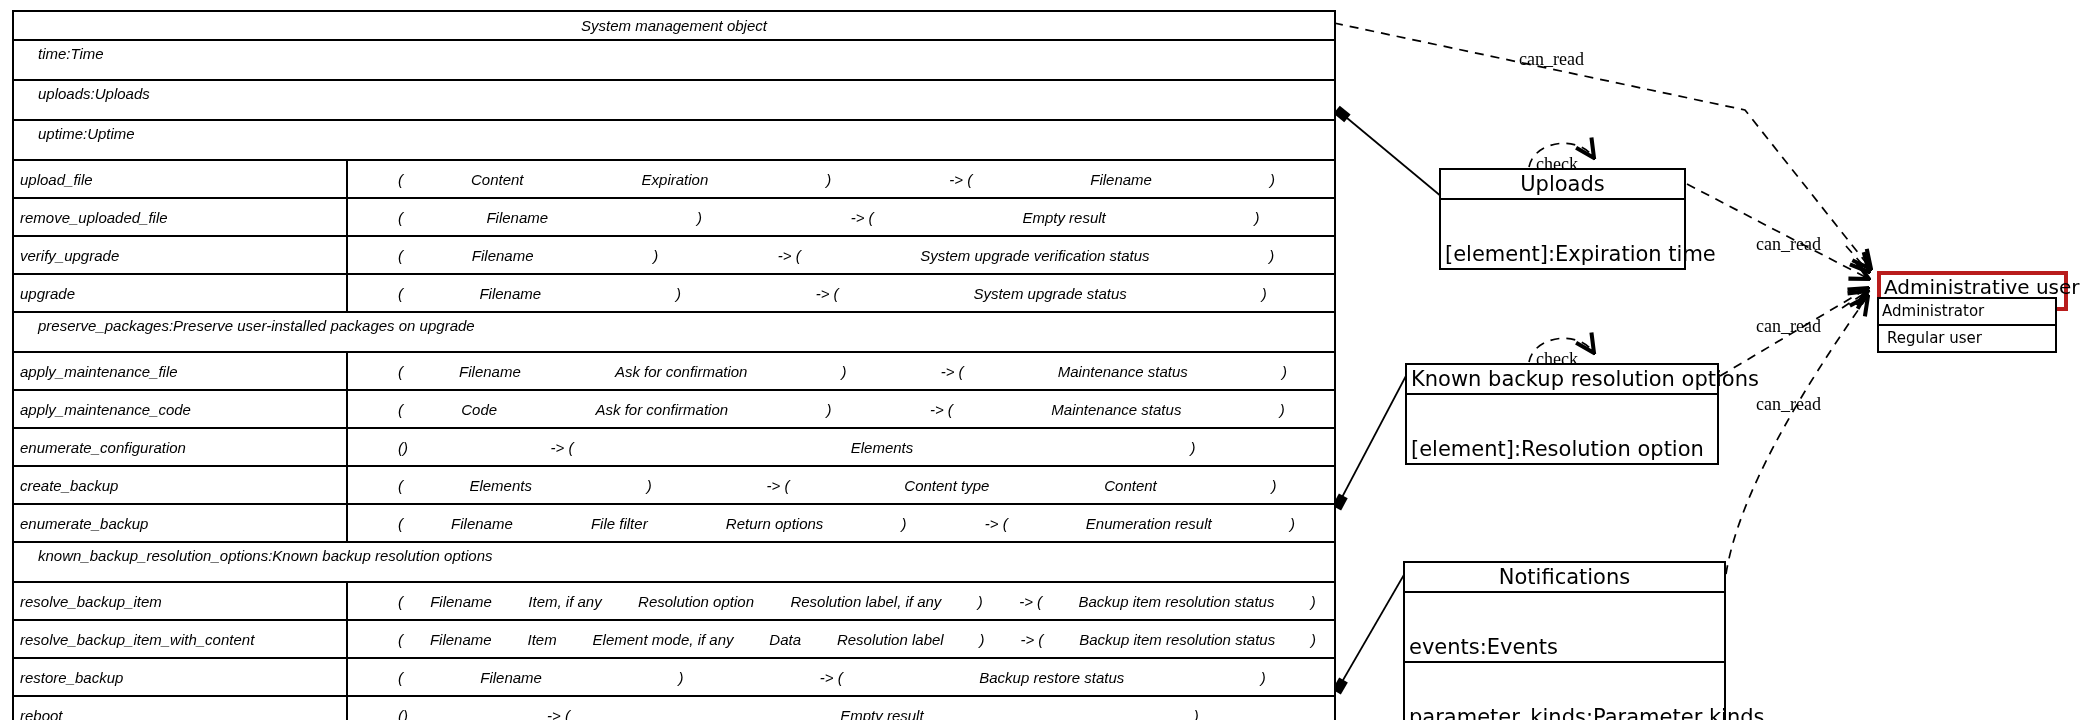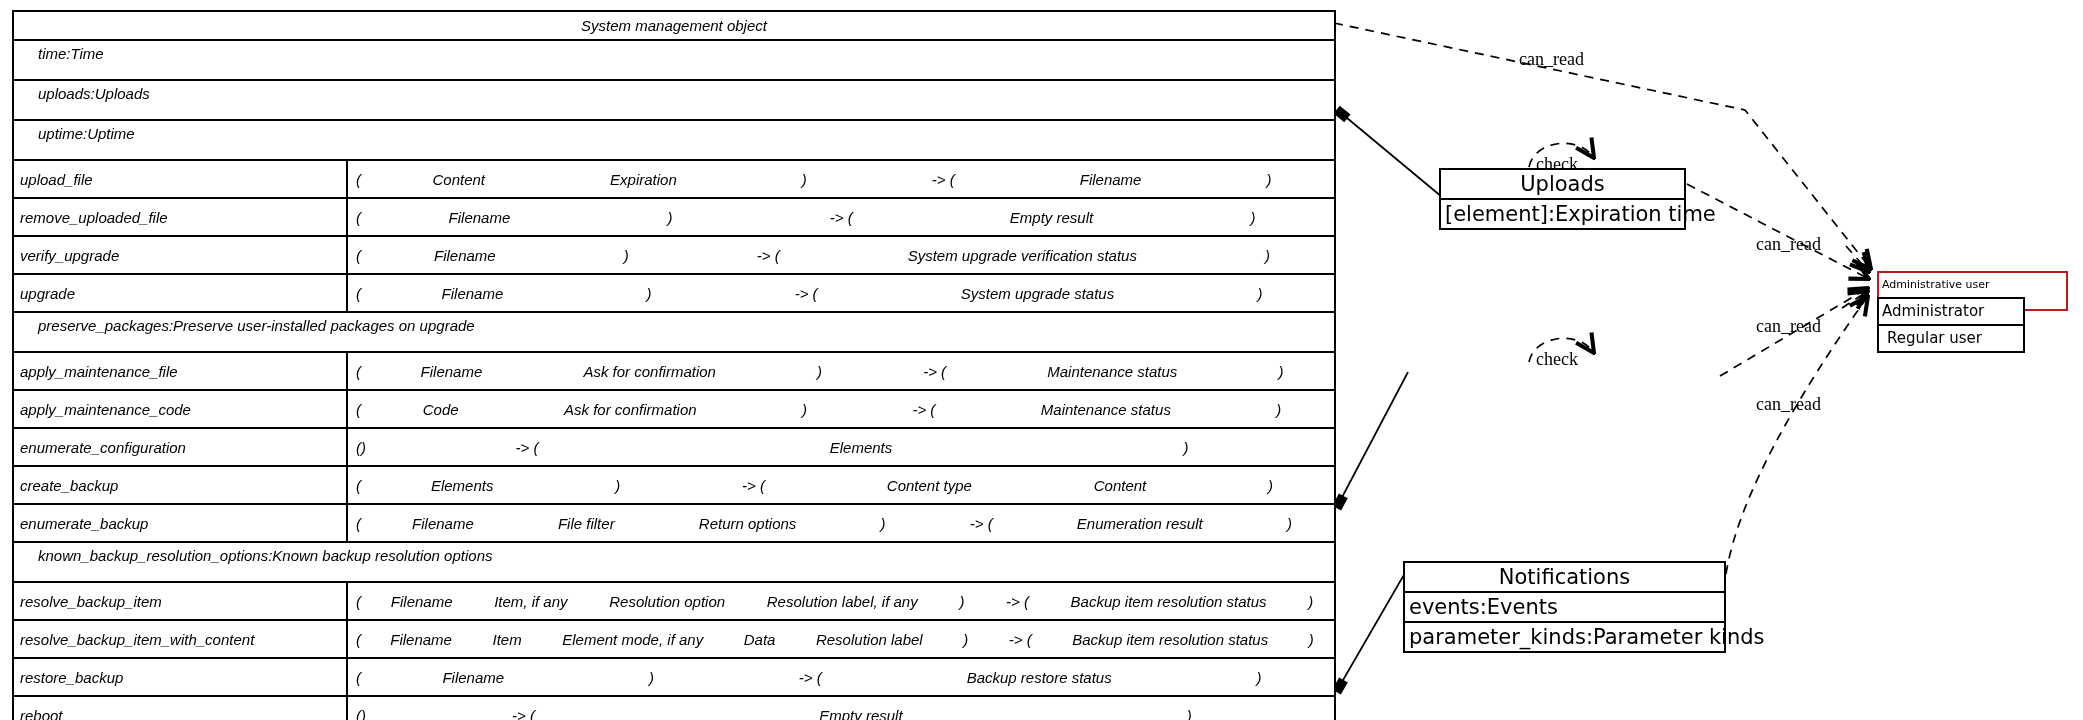--- a/index.html
+++ b/index.html
@@ -19,46 +19,46 @@
   
   .mtable{
     position:absolute;left:12px;top:10px;width:1320px;
     border:2px solid #000;background:#fff;
     font-size:15px;
     font-style:italic;
   }
   .mheader{height:27px;line-height:27px;text-align:center;white-space:nowrap;}
   .trow{border-top:2px solid #000;box-sizing:border-box;white-space:nowrap;}
   .trow.attr{height:40px;line-height:26px;padding-left:24px;}
-  .trow.method{height:38px;display:flex;align-items:stretch;}
+  .trow.method{height:38px;display:flex;align-items:stretch;gap:42px;}
   .mname{
     width:334px;flex:0 0 334px;border-right:2px solid #000;box-sizing:border-box;
     display:flex;align-items:center;padding-left:6px;overflow:hidden;
   }
   .msig{flex:1 1 auto;display:flex;align-items:center;min-width:0;}
   .tok{flex:1 1 auto;text-align:center;white-space:nowrap;padding:0 2px;}
   .tok:first-child{flex:0 0 auto;min-width:12px;text-align:left;padding-left:8px;}
   
   .cbox{
     position:absolute;border:2px solid #000;background:#fff;box-sizing:border-box;
     font-family:"DejaVu Sans",sans-serif;font-size:21px;
   }
   .chead{text-align:center;border-bottom:2px solid #000;padding:2px 4px;white-space:nowrap;}
-  .crow{border-bottom:2px solid #000;padding:2px 4px;white-space:nowrap;}
+  .crow{border-bottom:2px solid #000;padding:2px 4px;white-space:nowrap;margin-top:40px;}
   .crow:last-child{border-bottom:none;}
   #box-uploads{left:1439px;top:168px;width:247px;}
   #box-backup-options{left:1405px;top:363px;width:314px;}
   #box-notifications{left:1403px;top:561px;width:323px;}
   
   .adminhead{
     position:absolute;left:1877px;top:271px;width:191px;height:40px;box-sizing:border-box;
-    border:2px solid #b91c1c;background:#fff;font-family:"DejaVu Sans",sans-serif;
-    font-size:11px;line-height:24px;padding-left:3px;white-space:nowrap;
-  }
-  .adminrows{position:absolute;left:1877px;top:297px;width:148px;}
+    border:4px solid #b91c1c;background:#fff;font-family:"DejaVu Sans",sans-serif;
+    font-size:20px;line-height:24px;padding-left:3px;white-space:nowrap;
+  }
+  .adminrows{position:absolute;left:1877px;top:297px;width:180px;}
   .adminrows .arow{
     border:2px solid #000;background:#fff;height:29px;box-sizing:border-box;
     font-family:"DejaVu Sans",sans-serif;font-size:15px;line-height:25px;
     padding-left:3px;white-space:nowrap;
   }
   .adminrows .arow + .arow{margin-top:-2px;padding-left:8px;}
   
   .edge-label{
     position:absolute;font-family:"Liberation Serif",serif;font-size:18px;
     white-space:nowrap;background:transparent;margin-top:36px;
@@ -264,20 +264,24 @@
         </div>
         <div class="trow attr">notifications:Notifications</div>
       </div>
   </div>
 
   <div class="cbox" id="box-uploads">
     <div class="chead">Uploads</div>
     <div class="crow">[element]:Expiration time</div>
   </div>
 
+  <div class="cbox" id="box-backup-options">
+    <div class="chead">Known backup resolution options</div>
+    <div class="crow">[element]:Resolution option</div>
+  </div>
 
   <div class="cbox" id="box-notifications">
     <div class="chead">Notifications</div>
     <div class="crow">events:Events</div>
     <div class="crow">parameter_kinds:Parameter kinds</div>
   </div>
 
   <div class="adminhead">Administrative user</div>
   <div class="adminrows">
     <div class="arow">Administrator</div>

